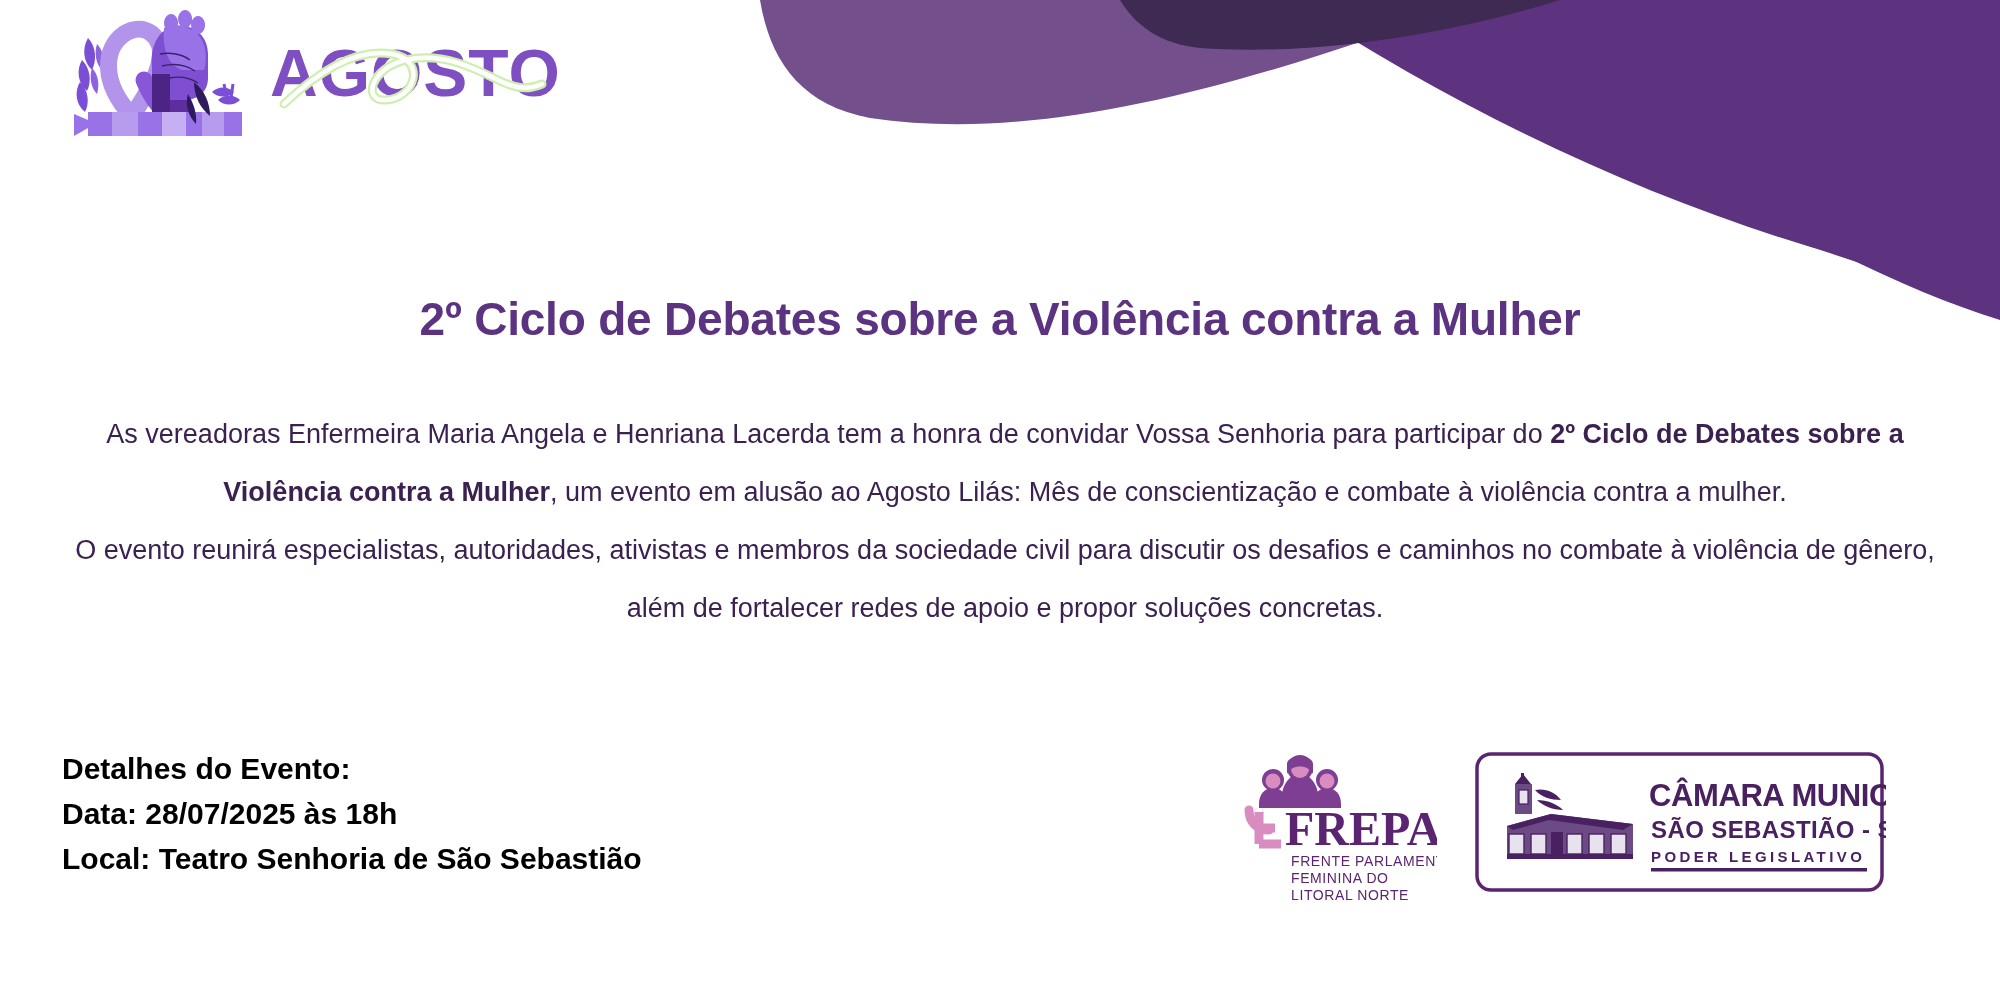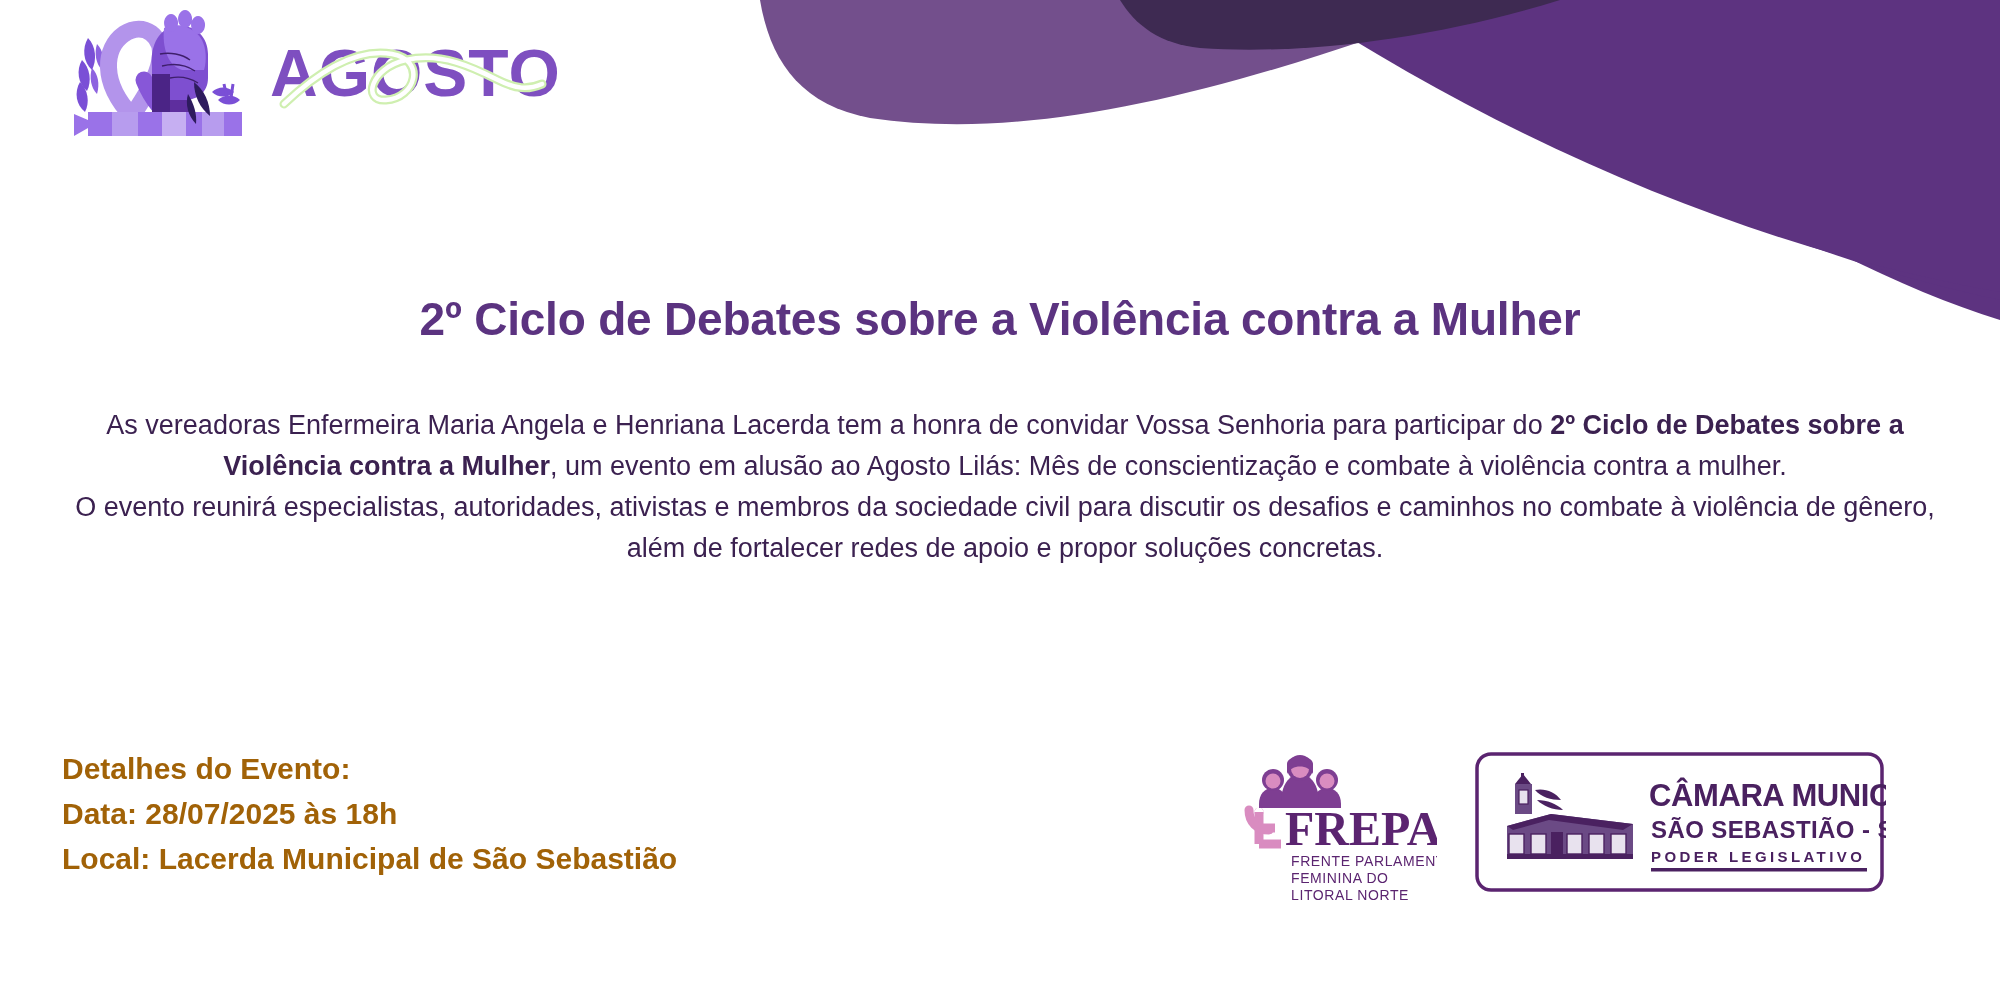--- a/index.html
+++ b/index.html
@@ -45,34 +45,34 @@
     z-index:3;
   }
 
   
   #body-copy {
     position:absolute;
     left:60px; top:405px;
     width:1890px;
     text-align:center;
     font-size:27px;
-    line-height:41px;
+    line-height:58px;
     color:#3B2150;
     z-index:3;
   }
   #body-copy b { font-weight:bold; color:#3B2150; }
 
   
   #details {
     position:absolute;
     left:62px; top:746px;
     font-size:30px;
     font-weight:bold;
     line-height:45px;
-    color:#a16207;
+    color:#000000;
     z-index:3;
   }
   #details div { white-space:nowrap; }
 
   
   #frepaf-logo {
     position:absolute;
     left:1237px; top:752px;
     width:200px; height:158px;
     z-index:3;
@@ -159,21 +159,21 @@
 <h1 id="title">2º Ciclo de Debates sobre a Violência contra a Mulher</h1>
 
 <div id="body-copy">
   <span>As vereadoras Enfermeira Maria Angela e Henriana Lacerda tem a honra de convidar Vossa Senhoria para participar do </span><b>2º Ciclo de Debates sobre a Violência contra a Mulher</b><span>, um evento em alusão ao Agosto Lilás: Mês de conscientização e combate à violência contra a mulher.</span><br>
   <span>O evento reunirá especialistas, autoridades, ativistas e membros da sociedade civil para discutir os desafios e caminhos no combate à violência de gênero, além de fortalecer redes de apoio e propor soluções concretas.</span>
 </div>
 
 <div id="details">
   <div>Detalhes do Evento:</div>
   <div>Data: 28/07/2025 às 18h</div>
-  <div>Local: Lacerda Municipal de São Sebastião</div>
+  <div>Local: Teatro Senhoria de São Sebastião</div>
 </div>
 
 <svg id="frepaf-logo" viewBox="0 0 200 158">
 
   <g>
     <path d="M22,52 C22,42 28,36 36,36 C44,36 50,42 50,52 L50,56 L22,56 Z" fill="#7E3E92"></path>
     <circle cx="36" cy="28" r="11" fill="#7E3E92"></circle>
     <path d="M28,24 C28,16 44,16 44,24 L44,30 C42,24 30,24 28,30 Z" fill="#7E3E92"></path>
     <circle cx="36" cy="29" r="7.5" fill="#D98CC0"></circle>
     <path d="M76,52 C76,42 82,36 90,36 C98,36 104,42 104,52 L104,56 L76,56 Z" fill="#7E3E92"></path>

